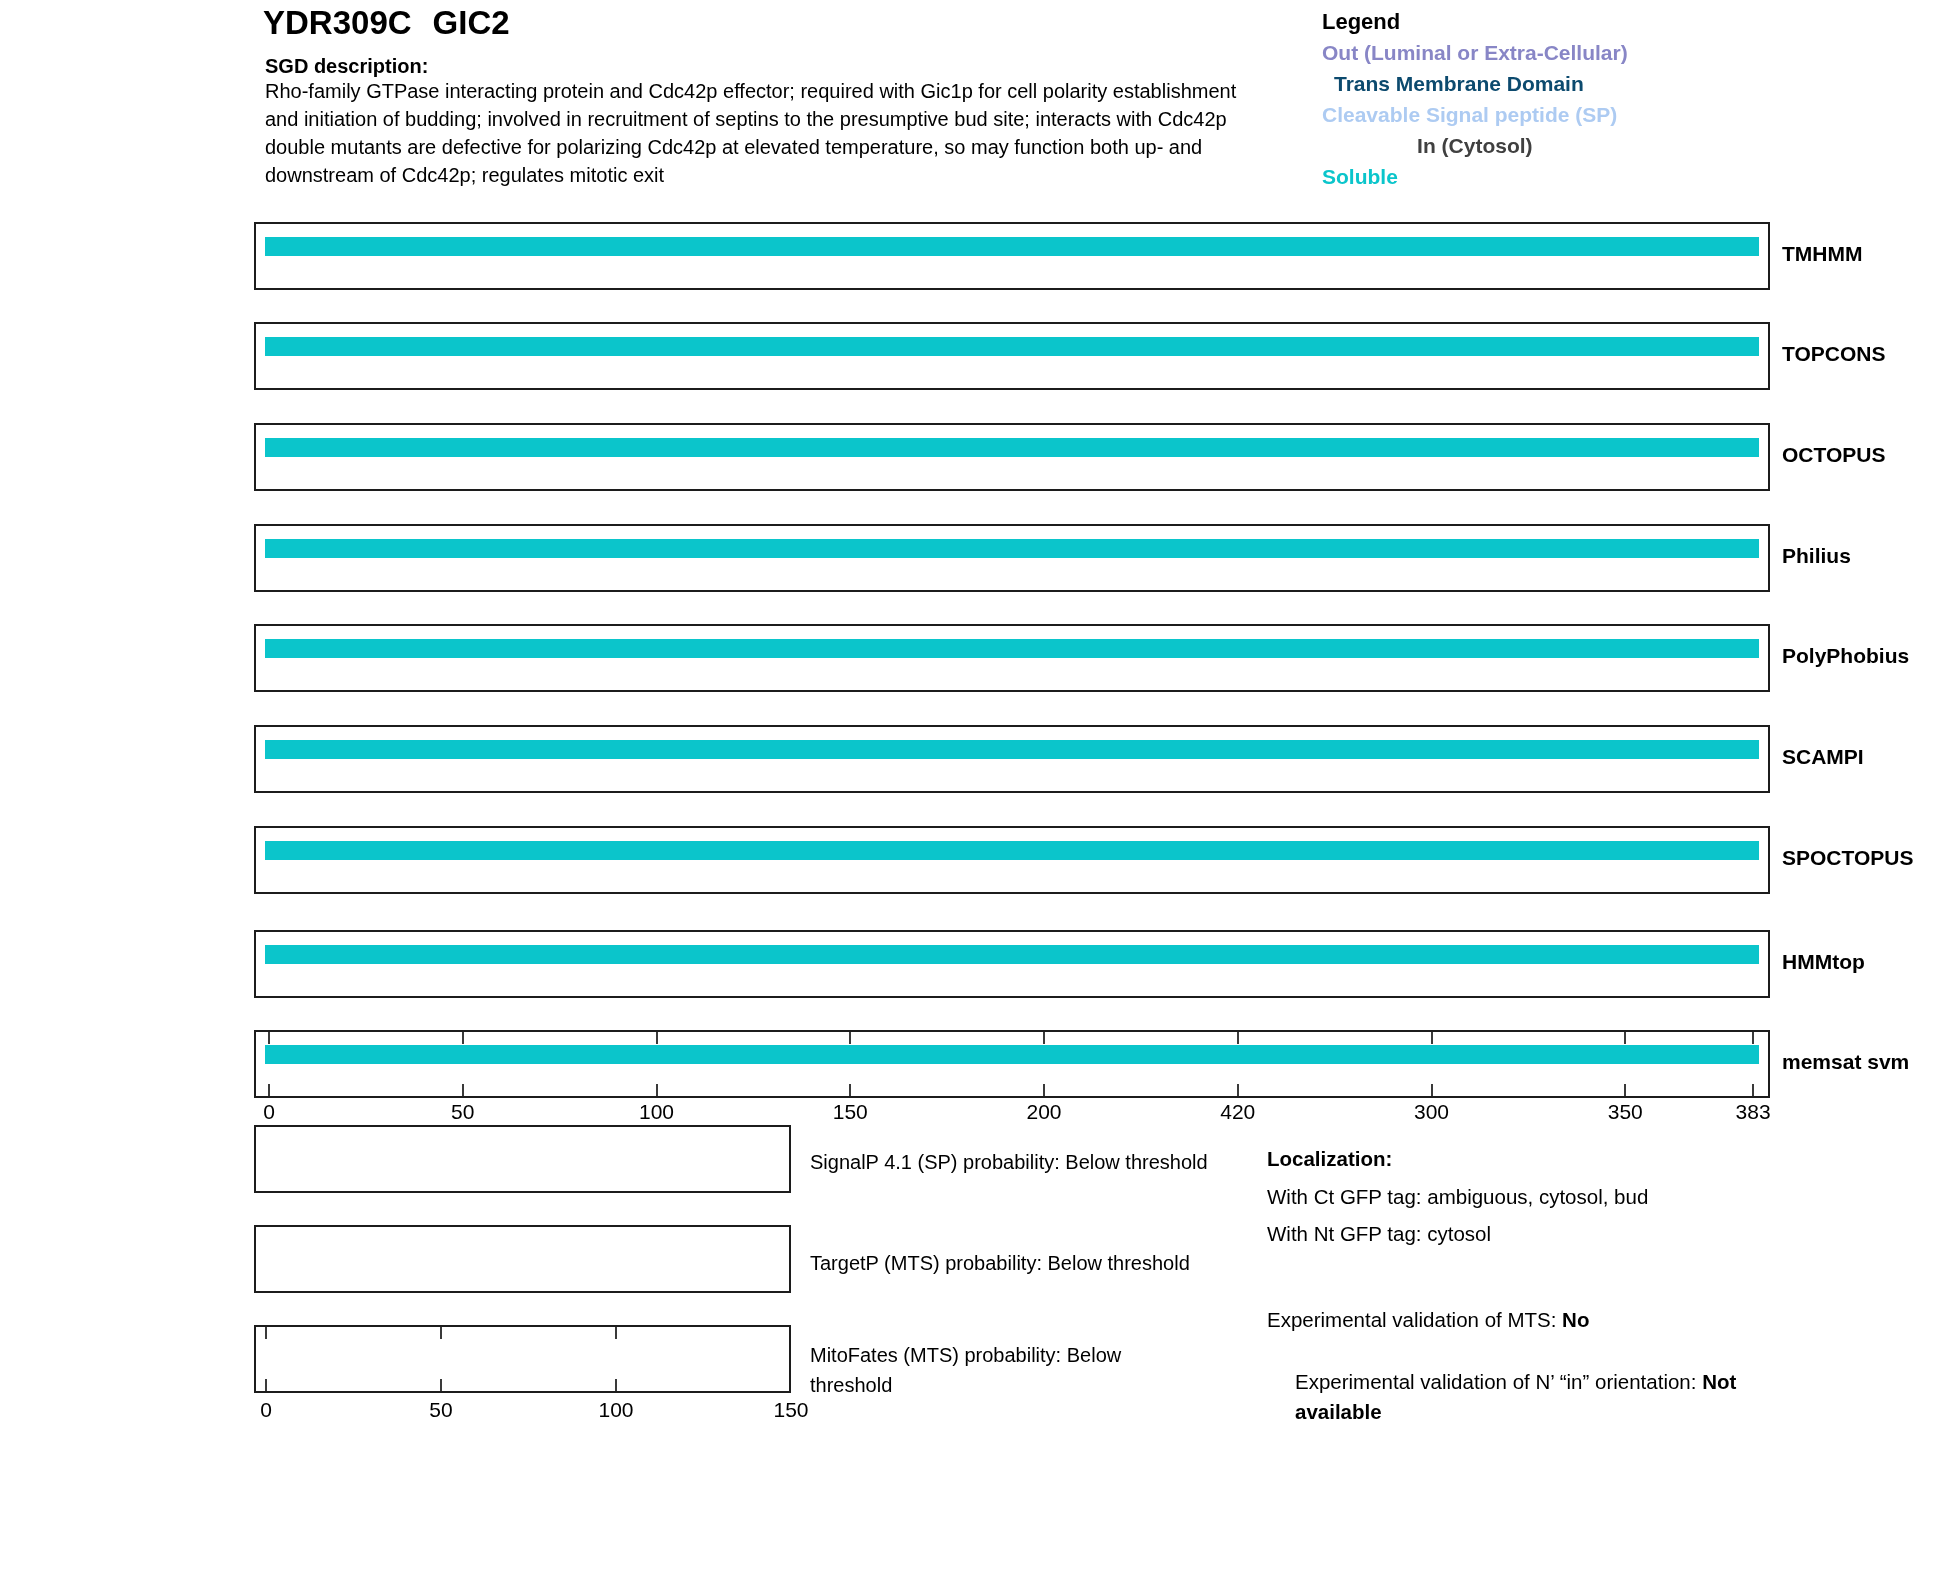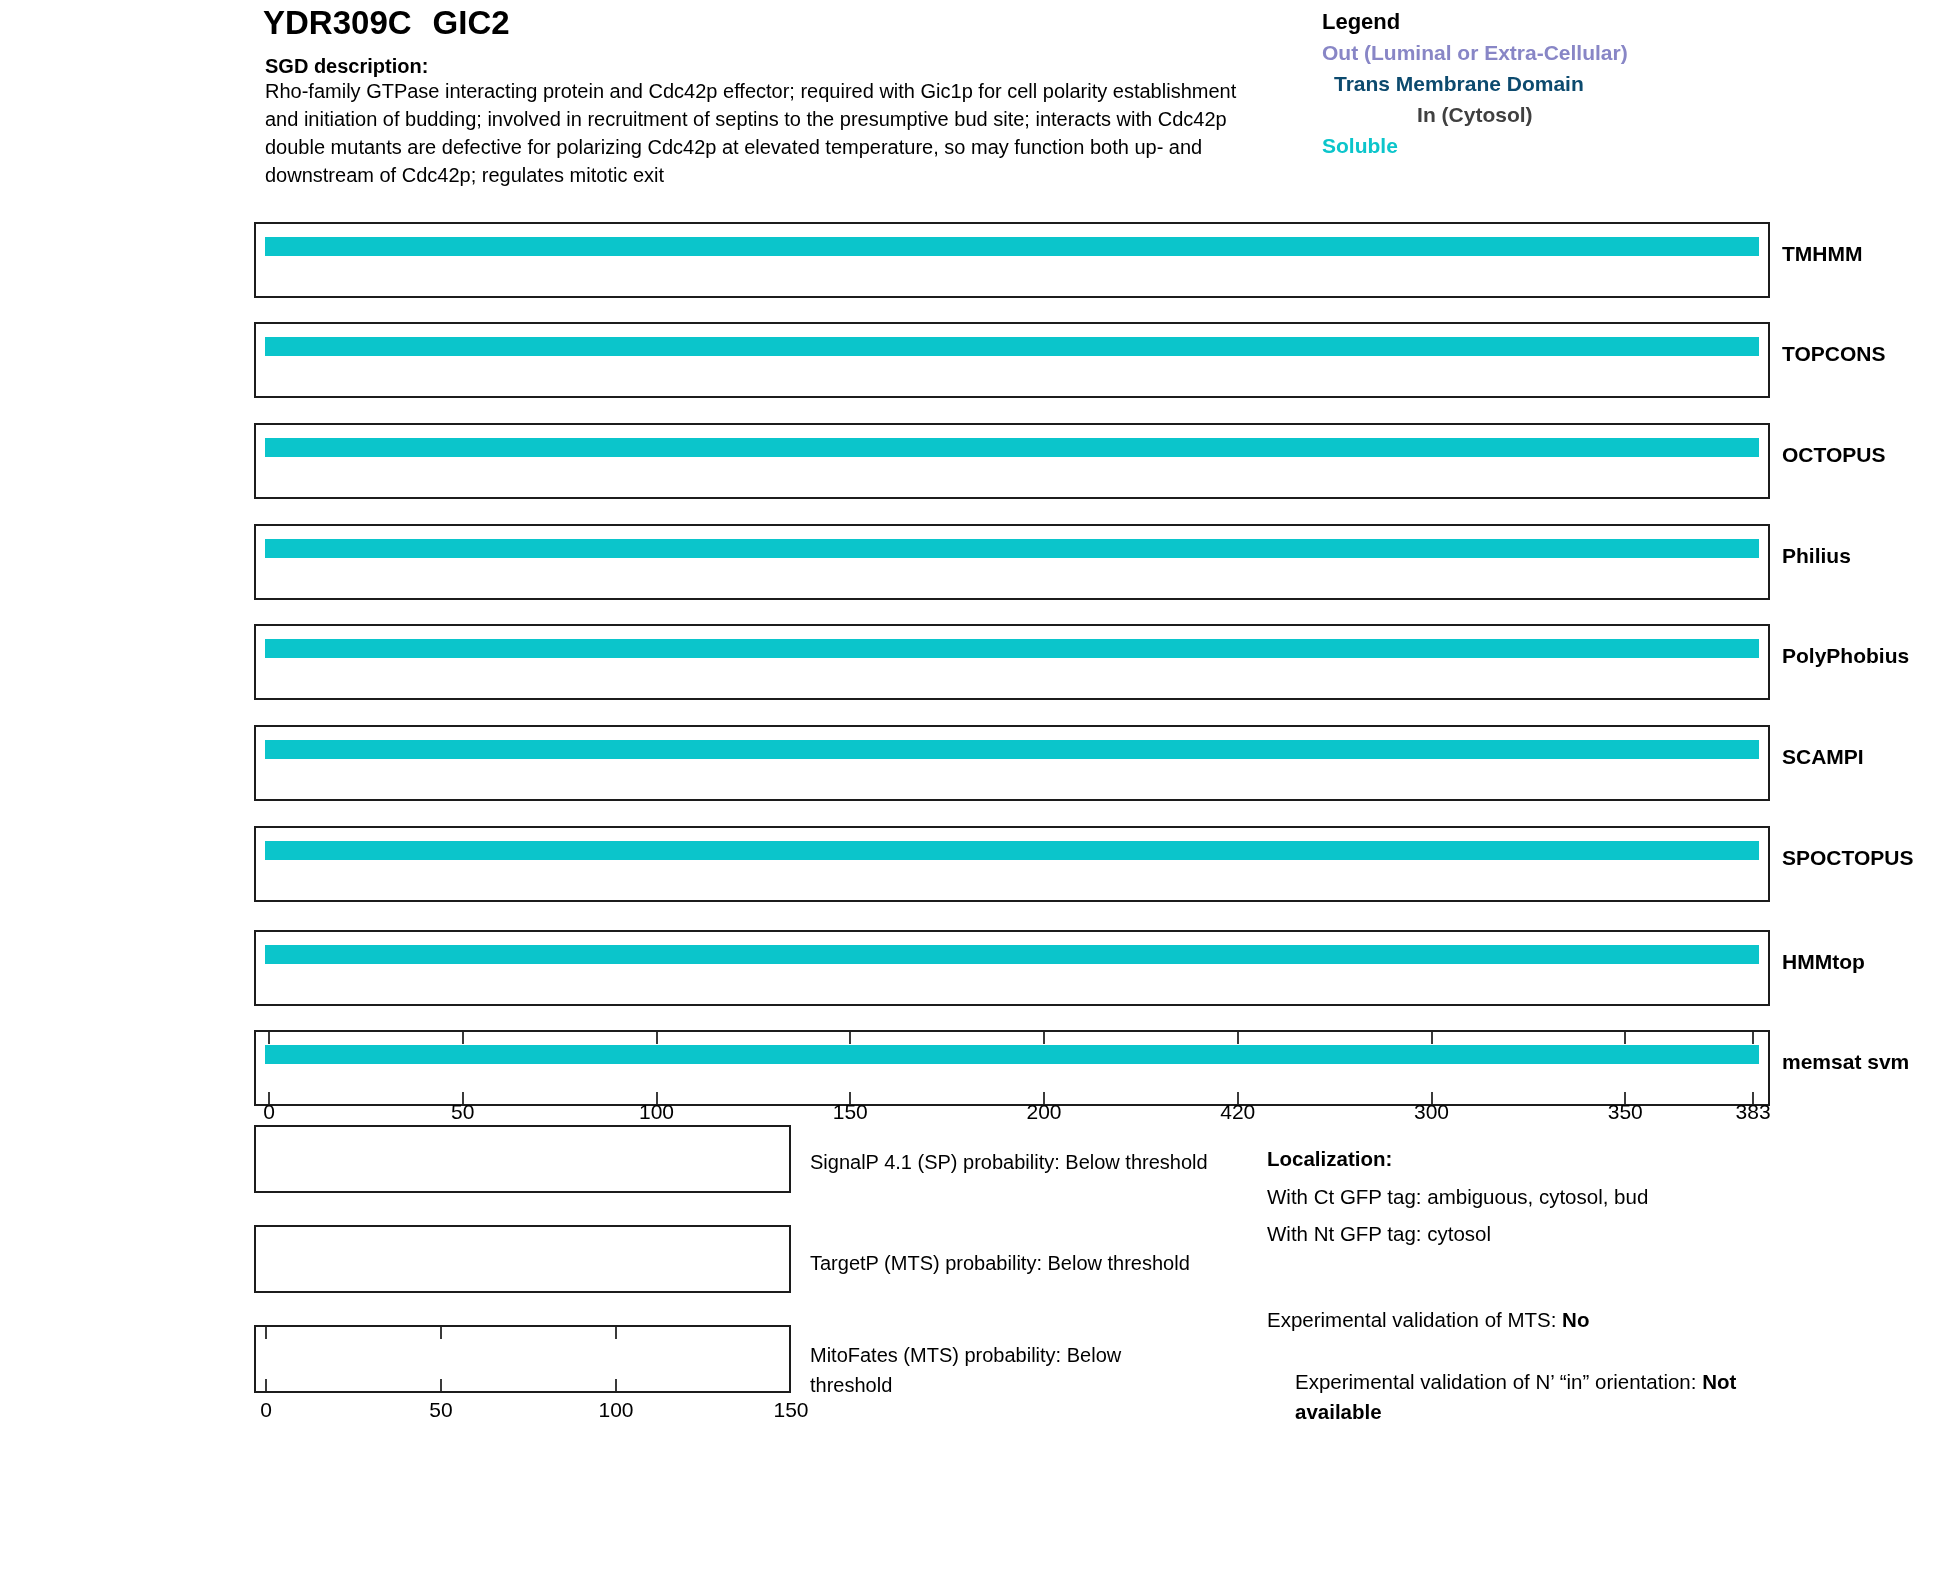--- a/index.html
+++ b/index.html
@@ -10,21 +10,21 @@
   .title{position:absolute;left:263px;top:4px;font-size:33px;font-weight:bold;white-space:nowrap;}
   .title .gene{margin-left:21px;}
   .sgd-label{position:absolute;left:265px;top:55px;font-size:20px;font-weight:bold;}
   .desc{position:absolute;left:265px;top:77px;font-size:20px;line-height:28px;white-space:nowrap;}
 
   
   .legend{position:absolute;left:1322px;top:6px;font-weight:bold;font-size:21px;line-height:31px;white-space:nowrap;}
   .legend-title{font-size:22px;color:#000;}
 
   
-  .track{position:absolute;left:254px;width:1516px;height:76px;}
+  .track{position:absolute;left:254px;width:1516px;height:68px;}
   .tbox{position:absolute;left:0;top:0;width:100%;height:100%;border:2px solid #1c1c1c;
         background:#fff;box-sizing:border-box;}
   .bars{position:absolute;left:0;top:0;right:0;bottom:0;}
   .bar{position:absolute;top:13px;height:19px;}
   .tlabel{position:absolute;left:1528px;top:20px;font-size:21px;font-weight:bold;white-space:nowrap;}
 
   .tickrow{position:absolute;left:0;right:0;height:12px;}
   .tickrow.top{top:0;}
   .tickrow.bottom{bottom:0;}
   .tick{position:absolute;top:0;width:2px;height:12px;background:#3a3a3a;}
@@ -54,20 +54,21 @@
     <div>Rho-family GTPase interacting protein and Cdc42p effector; required with Gic1p for cell polarity establishment</div>
     <div>and initiation of budding; involved in recruitment of septins to the presumptive bud site; interacts with Cdc42p</div>
     <div>double mutants are defective for polarizing Cdc42p at elevated temperature, so may function both up- and</div>
     <div>downstream of Cdc42p; regulates mitotic exit</div>
   </div>
 
   <div class="legend">
     <div class="legend-title">Legend</div>
     <div class="legend-item" style="color: rgb(136, 134, 198);">Out (Luminal or Extra-Cellular)</div>
     <div class="legend-item" style="color: #0c4a6e; margin-left: 12px;">Trans Membrane Domain</div>
+    <div class="legend-item" style="color: rgb(173, 203, 242);">Cleavable Signal peptide (SP)</div>
     <div class="legend-item" style="color: #404040; text-align: center;">In (Cytosol)</div>
     <div class="legend-item" style="color: rgb(11, 197, 203);">Soluble</div>
   </div>
 
   <div class="track" style="top:222px">
     <div class="tbox">
         <div class="bars">
           <div class="bar" style="left: 9px; width: 1494.12px; background: rgb(11, 197, 203);"></div>
         </div>
       </div>

